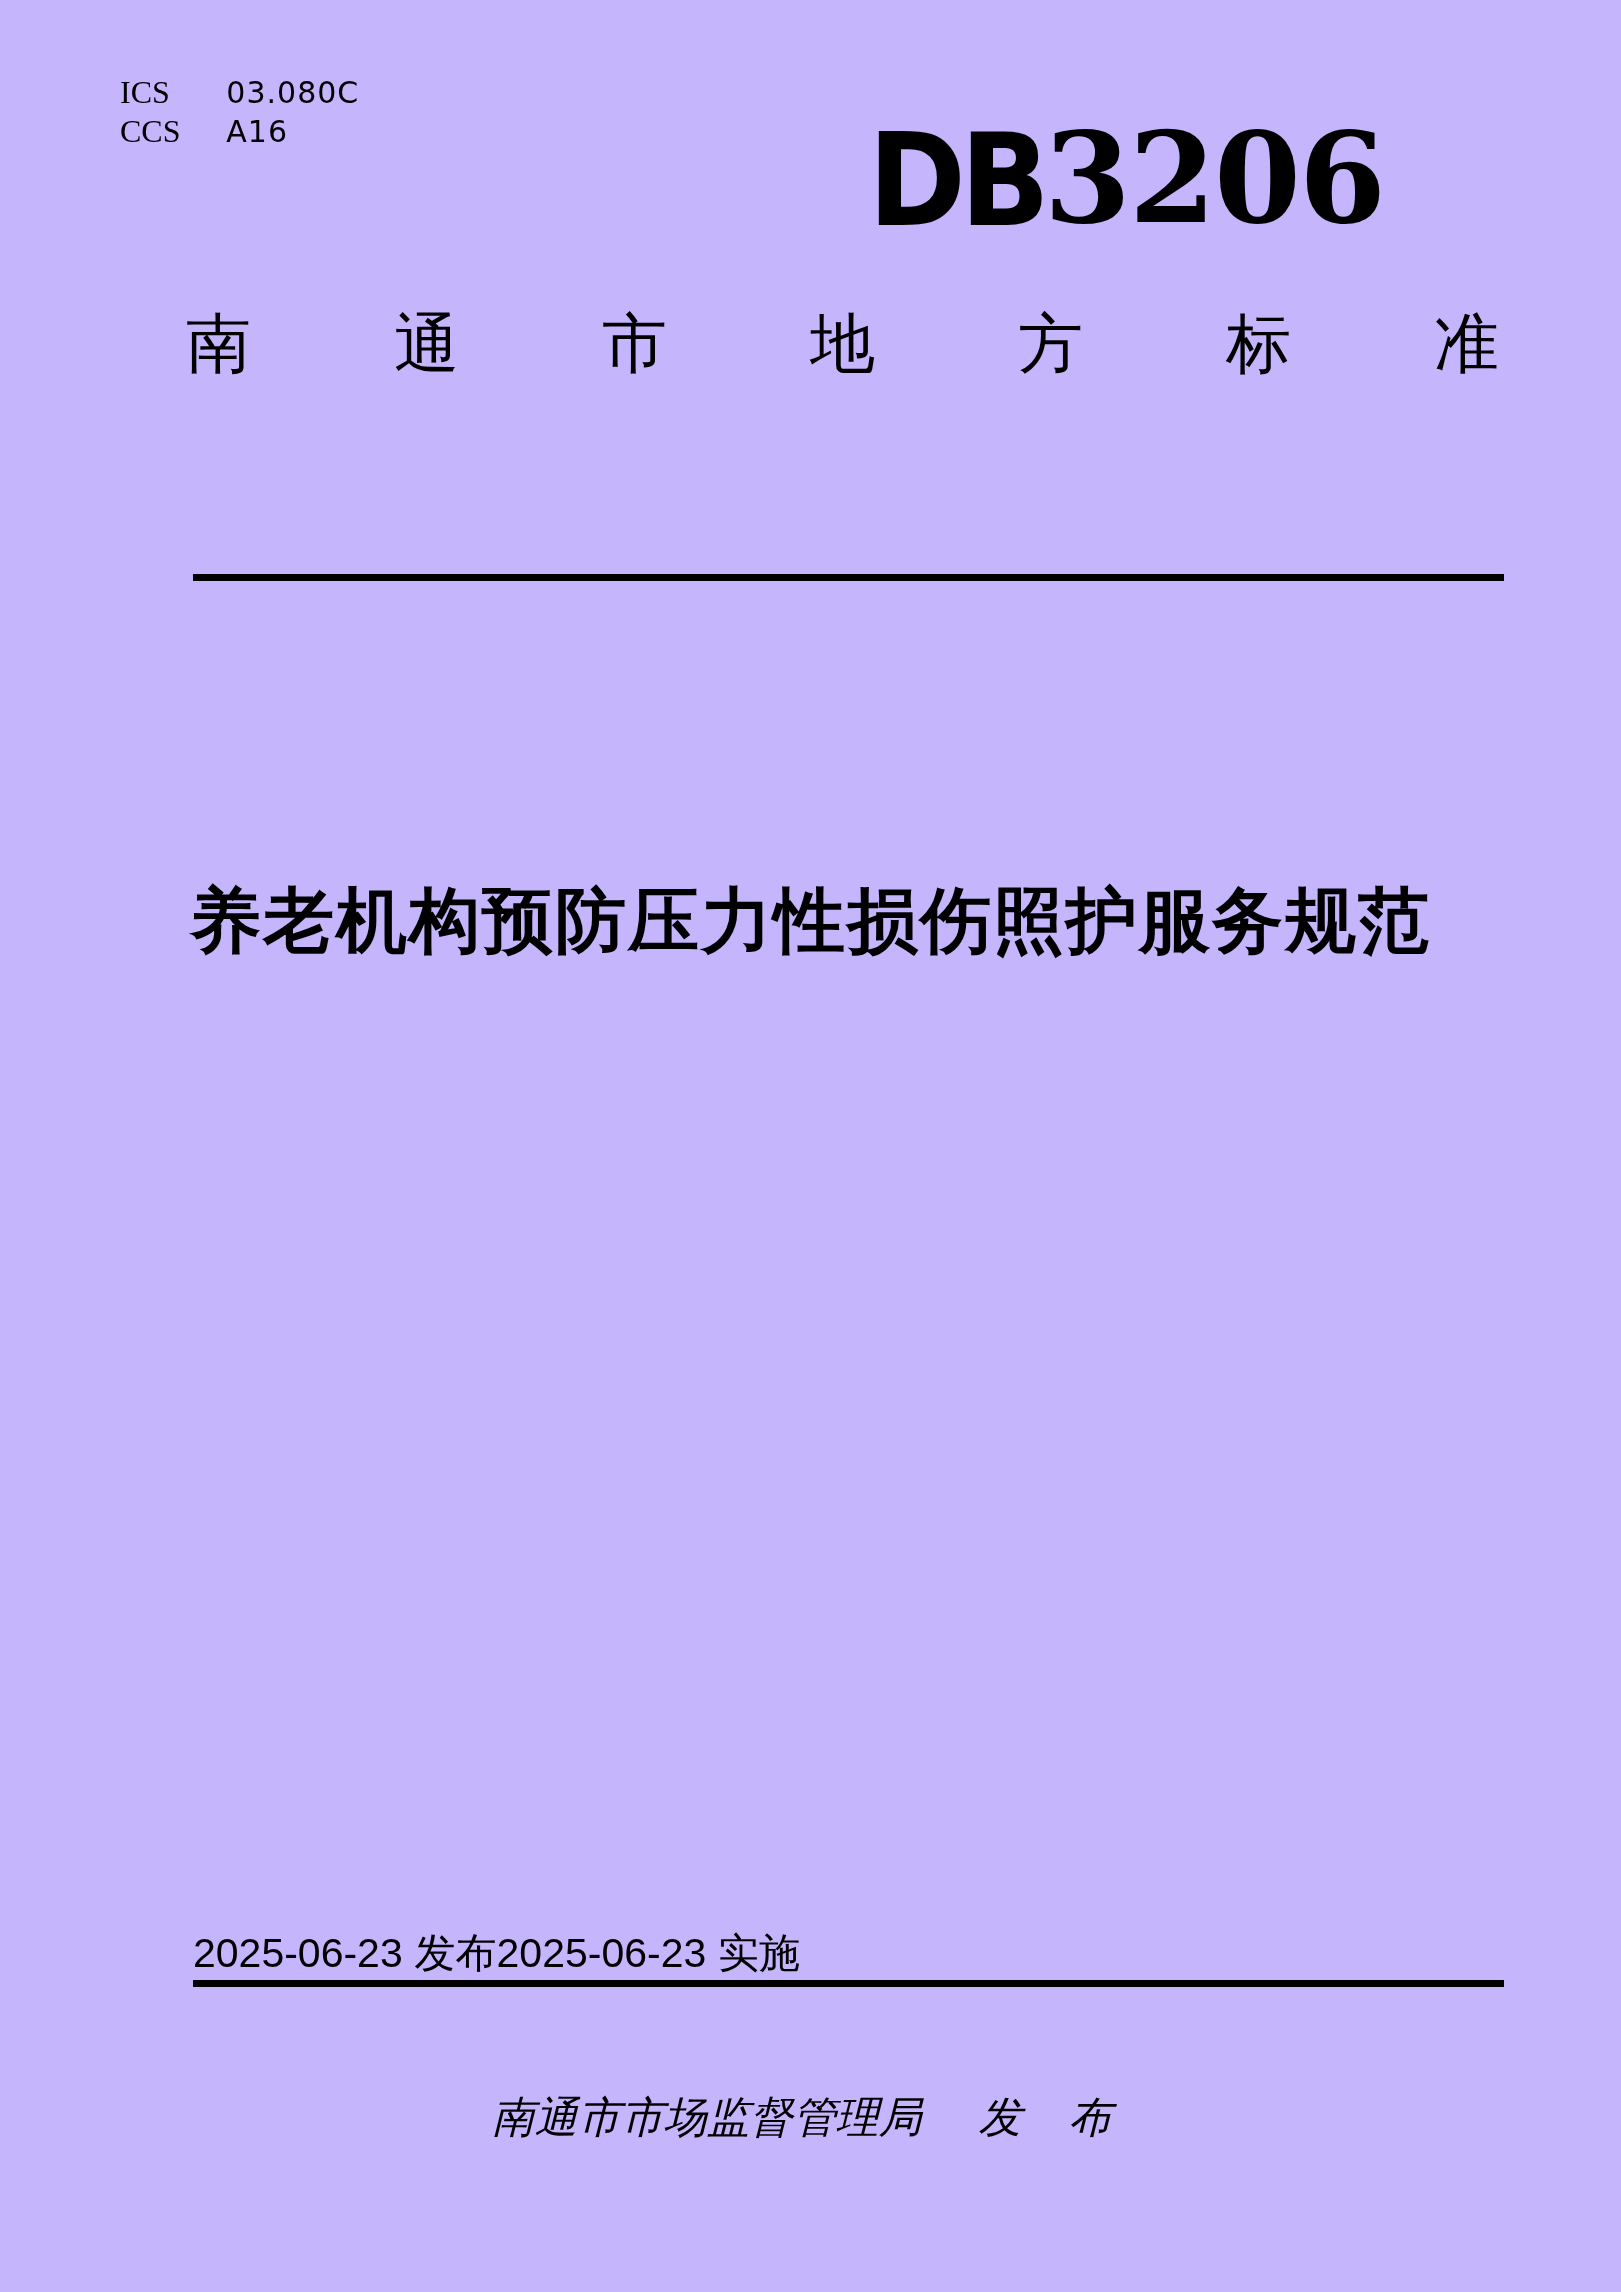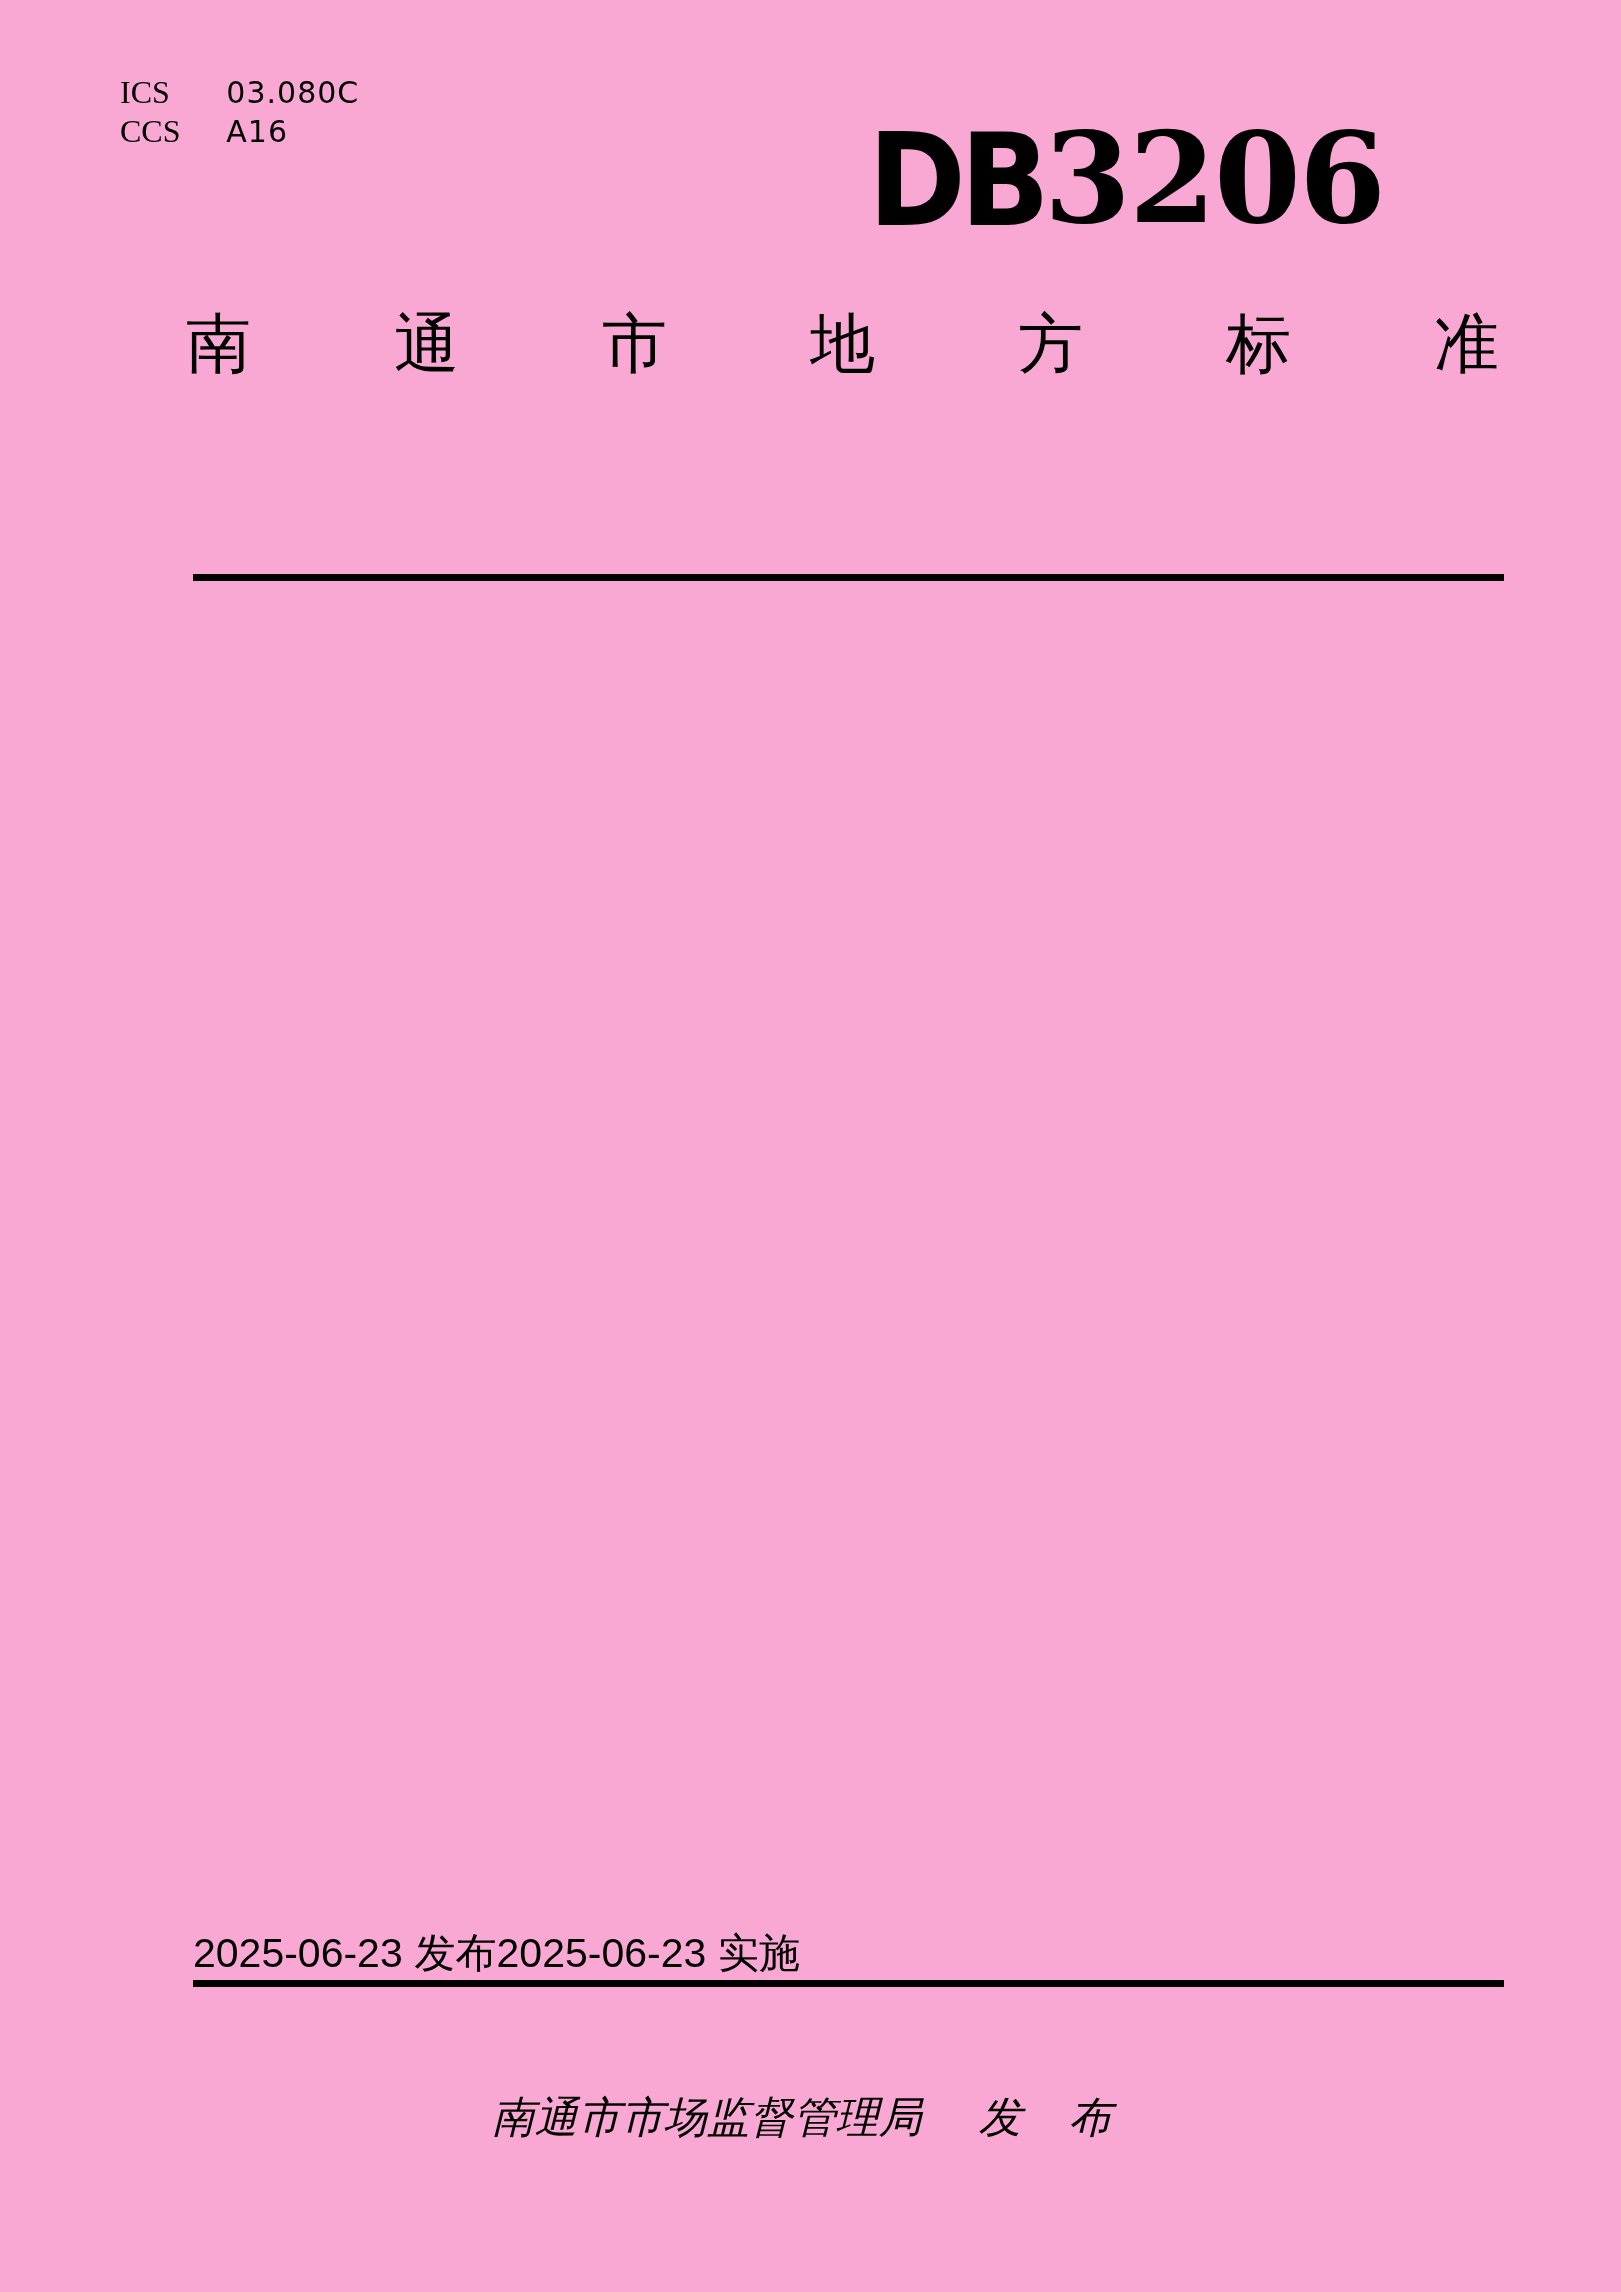--- a/index.html
+++ b/index.html
@@ -1,20 +1,20 @@
 <!DOCTYPE html>
 <html><head>
 <meta charset="utf-8">
 <style>
   html, body { margin: 0; padding: 0; background: #ffffff; }
   .page {
     position: relative;
     width: 1621px;
     height: 2293px;
-    background: #f9a8d4;
+    background: #c4b5fd;
     color: #000000;
     font-family: "Liberation Sans", sans-serif;
     overflow: hidden;
   }
 
   
   .code-block {
     position: absolute;
     left: 120px;
     top: 73px;
@@ -179,20 +179,21 @@
     <span>市</span>
     <span>地</span>
     <span>方</span>
     <span>标</span>
     <span>准</span>
   </div>
 
 
   <div class="rule rule-top"></div>
 
+  <div class="title-cn">养老机构预防压力性损伤照护服务规范</div>
 
 
   <div class="dates-row">
     <span class="date-item">
       <span>2025-06-23</span><span class="date-label">发布</span>
     </span>
     <span class="date-item">
       <span>2025-06-23</span><span class="date-label">实施</span>
     </span>
   </div>

